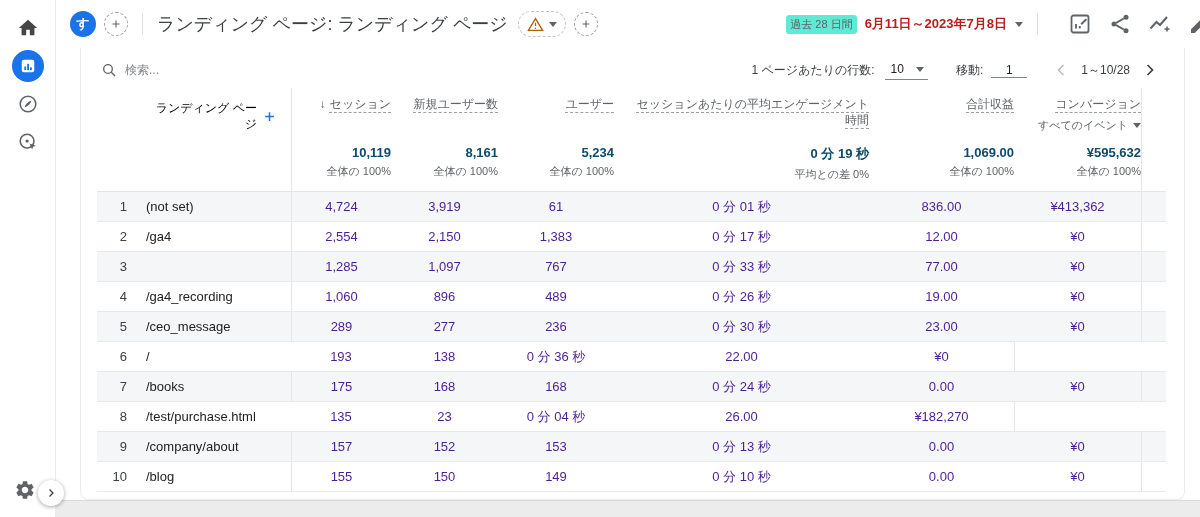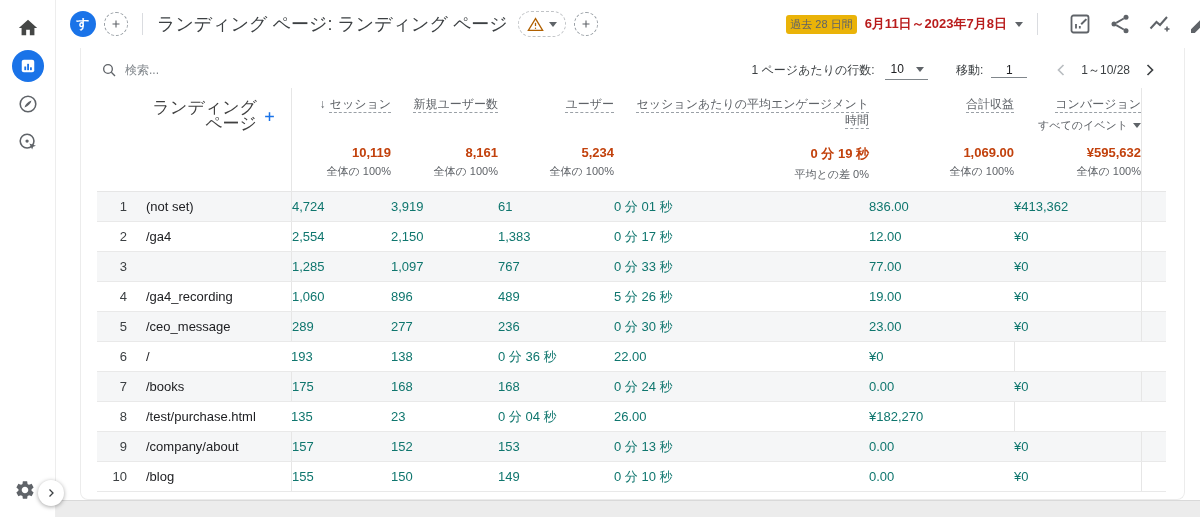--- a/index.html
+++ b/index.html
@@ -25,21 +25,21 @@
   .plus-circle{width:24px;height:24px;border-radius:50%;border:1px dashed #9aa0a6;display:flex;
     align-items:center;justify-content:center;margin-left:8px;cursor:pointer;color:#5f6368}
   .tb-div{width:1px;height:22px;background:#dadce0;margin:0 14px}
   .page-title{font-size:18px;font-weight:400;color:#3c4043;white-space:nowrap}
   .warn-pill{height:26px;border:1px dashed #c0c3c6;border-radius:13px;display:flex;align-items:center;
     gap:5px;padding:0 8px;margin-left:10px;cursor:pointer}
   .tri{width:0;height:0;border-left:4px solid transparent;border-right:4px solid transparent;
     border-top:5px solid #5f6368;display:inline-block}
   .tb-right{margin-left:auto;display:flex;align-items:center}
   .date-picker{display:flex;align-items:center;gap:8px;cursor:pointer;white-space:nowrap}
-  .date-label{font-size:11px;color:#5f6368;background:#eab308;padding:2px 4px;border-radius:3px}
+  .date-label{font-size:11px;color:#5f6368;background:#5eead4;padding:2px 4px;border-radius:3px}
   .date-value{font-size:13px;font-weight:bold;color:#b91c1c}
   .tb-icons{display:flex;align-items:center;margin-left:14px}
   .tb-icons .icnbtn{width:24px;height:24px;margin-left:16px;cursor:pointer;flex:none}
   .icnbtn.clip{margin-right:-12px}
 
   
   .canvas{flex:1;position:relative;background:#fff;min-height:0}
   .card{position:absolute;left:24px;right:15px;top:0;height:452px;background:#fff;
     border:1px solid #ececec;border-top:none;border-radius:0 0 8px 8px;overflow:hidden}
   .bottom-strip{position:absolute;left:0;right:0;top:452px;bottom:0;background:#ececec;border-top:1px solid #d9d9d9}
@@ -57,40 +57,40 @@
   .pg-chev{width:20px;height:20px;cursor:pointer;flex:none}
   .pg-range{margin:0 10px}
 
   
   .tbl{margin-left:16px;width:1069px;font-size:13px}
   .trow{display:grid;grid-template-columns:30px 164px 100px 107px 116px 255px 145px 127px 25px}
   .vline-l{border-left:1px solid #e6e6e6}
   .vline-r{border-left:1px solid #e6e6e6}
   .thead{height:50px}
   .dimhead{grid-column:1 / span 2;display:flex;justify-content:flex-end;align-items:center;
-    padding:6px 14px 0 0;color:#404040;font-size:17px;cursor:pointer}
+    padding:6px 14px 0 0;color:#000000;font-size:12px;cursor:pointer}
   .dimhead .dlbl{display:inline-block;max-width:110px;text-align:right;line-height:16px}
   .dimhead svg{margin-left:5px;flex:none}
   .hcell{text-align:right;padding-top:8px;color:#5f6368;font-size:12px;line-height:16px;cursor:pointer}
   .hlbl{text-decoration:underline dashed #9aa0a6 1px;text-underline-offset:4px}
   .hcell .sort{margin-right:4px;color:#5f6368}
   .hcell.c2 .hlbl{display:inline-block;max-width:86px;text-align:right}
   .hcell.c3 .hlbl{display:inline-block;max-width:244px;text-align:right}
   .hsub{font-size:11px;color:#5f6368;display:flex;justify-content:flex-end;align-items:center;gap:5px;margin-top:5px}
   .totals{height:54px;border-bottom:1px solid #e6e6e6}
   .dimcell{grid-column:1 / span 2}
   .tcell{text-align:right;padding-top:7px}
-  .tval{font-weight:bold;color:#c2410c;font-size:13px}
+  .tval{font-weight:bold;color:#0c4a6e;font-size:13px}
   .tsub{font-size:11px;color:#5f6368;margin-top:4px}
   .drow{height:30px;border-bottom:1px solid #e9e9e9}
   .drow.odd{background:#f5f6f7}
   .drow>div{line-height:29px}
   .cnum{text-align:right;color:#3c4043}
   .cpage{padding-left:19px;color:#202124;overflow:hidden;white-space:nowrap}
-  .cell{text-align:left;color:#0f766e}
+  .cell{text-align:center;color:#4c1d95}
   .spc{}
 </style>
 </head>
 <body>
 
 <div class="app">
 
   <aside class="rail">
     <div class="ricon">
       <svg width="22" height="22" viewBox="0 0 24 24">
@@ -297,21 +297,21 @@
                 <div class="cell c4">77.00</div>
                 <div class="cell c5">¥0</div>
                 <div class="spc vline-r"></div>
               </div>
               <div class="trow drow">
                 <div class="cnum">4</div>
                 <div class="cpage">/ga4_recording</div>
                 <div class="cell c0 vline-l">1,060</div>
                 <div class="cell c1">896</div>
                 <div class="cell c2">489</div>
-                <div class="cell c3">5 分 26 秒</div>
+                <div class="cell c3">0 分 26 秒</div>
                 <div class="cell c4">19.00</div>
                 <div class="cell c5">¥0</div>
                 <div class="spc vline-r"></div>
               </div>
               <div class="trow drow odd">
                 <div class="cnum">5</div>
                 <div class="cpage">/ceo_message</div>
                 <div class="cell c0 vline-l">289</div>
                 <div class="cell c1">277</div>
                 <div class="cell c2">236</div>

